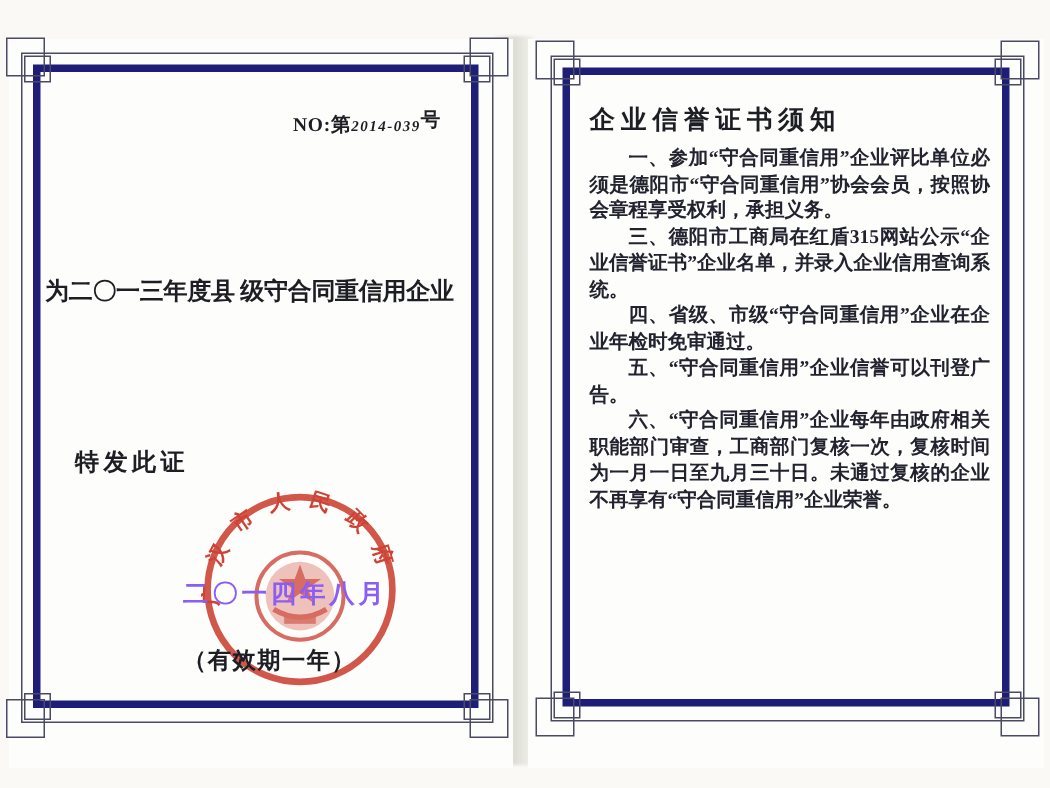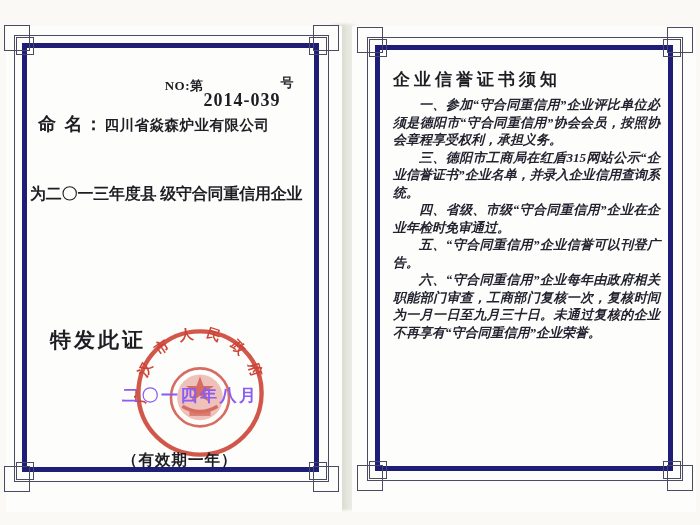--- a/index.html
+++ b/index.html
@@ -17,33 +17,33 @@
   .orn{position:absolute;border:1.5px solid #4a4a63;background:transparent;}
   .orn.big{width:24px;height:24px;}
   .orn.small{width:16px;height:16px;}
   .spine{
     position:absolute;left:330px;top:24px;width:26px;height:486px;
     background:linear-gradient(90deg,rgba(60,60,50,0.04) 0%,rgba(150,158,130,0.30) 48%,rgba(60,60,50,0.03) 100%);
     filter:blur(1px);
   }
   
   .serial{position:absolute;top:48px;right:48px;font-weight:bold;font-size:13px;letter-spacing:.5px;white-space:nowrap;}
-  .serial .num{font-size:18px;position:relative;top:16px;letter-spacing:1px;}
+  .serial .num{font-size:10px;position:relative;top:0;letter-spacing:1px;font-style:italic;}
   .serial .suffix{position:relative;top:-3px;}
   .name-line{position:absolute;top:86px;left:32px;white-space:nowrap;}
   .name-label{font-weight:bold;font-size:18px;letter-spacing:2px;}
   .company{font-weight:bold;font-size:14.5px;letter-spacing:.5px;}
   .award{position:absolute;top:158px;left:24px;font-weight:bold;font-size:16px;letter-spacing:-.2px;white-space:nowrap;}
-  .issue{position:absolute;top:272px;left:44px;font-weight:bold;font-size:21px;letter-spacing:3px;margin-top:28px;}
+  .issue{position:absolute;top:272px;left:44px;font-weight:bold;font-size:16px;letter-spacing:3px;}
   .seal{position:absolute;left:128px;top:301px;width:132px;height:132px;opacity:.92;}
   .seal-date{position:absolute;top:358px;left:116px;font-weight:bold;font-size:17px;letter-spacing:2.5px;white-space:nowrap;color:#8b5cf6;z-index:5;}
-  .validity{position:absolute;top:404px;left:116px;font-weight:bold;font-size:15.5px;letter-spacing:1px;white-space:nowrap;margin-top:20px;}
+  .validity{position:absolute;top:404px;left:116px;font-weight:bold;font-size:15.5px;letter-spacing:1px;white-space:nowrap;}
   
   .notice-title{position:absolute;top:42px;left:41px;width:267px;text-align:left;font-weight:bold;font-size:17px;letter-spacing:4px;white-space:nowrap;}
-  .notice-body{position:absolute;top:70px;left:41px;width:267px;font-weight:bold;font-size:13px;line-height:17.5px;text-align:justify;color:#232330;font-style:italic;}
+  .notice-body{position:absolute;top:70px;left:41px;width:267px;font-weight:bold;font-size:13px;line-height:17.5px;text-align:justify;color:#232330;}
   .notice-body p{margin:0;text-indent:2em;}
   .notice-body p.no-indent{text-indent:0;}
 </style>
 </head>
 <body>
 
 <div class="spine"></div>
 
 <div class="page page-left">
   <div class="thin-frame" style="left:8px;top:9px;width:313px;height:445px;"></div>
@@ -55,23 +55,20 @@
   <div class="orn small" style="left:303px;top:11px;"></div>
   <div class="orn big" style="left:-2px;top:440px;"></div>
   <div class="orn small" style="left:10px;top:436px;"></div>
   <div class="orn big" style="left:307px;top:440px;"></div>
   <div class="orn small" style="left:303px;top:436px;"></div>
 
   <div class="serial">
     <span>NO:第</span><span class="num">2014-039</span><span class="suffix">号</span>
   </div>
 
-  <div class="name-line">
-    <span class="name-label">命 名：</span><span class="company">四川省焱森炉业有限公司</span>
-  </div>
 
   <div class="award">为二〇一三年度县 级守合同重信用企业</div>
 
   <div class="issue">特发此证</div>
 
   <svg class="seal" viewBox="0 0 150 150">
     <circle cx="75" cy="75" r="70" fill="none" stroke="#c93527" stroke-width="5" opacity="0.9"></circle>
 
     <g opacity="0.78">
       <circle cx="75" cy="80" r="33" fill="none" stroke="#c93527" stroke-width="3"></circle>

